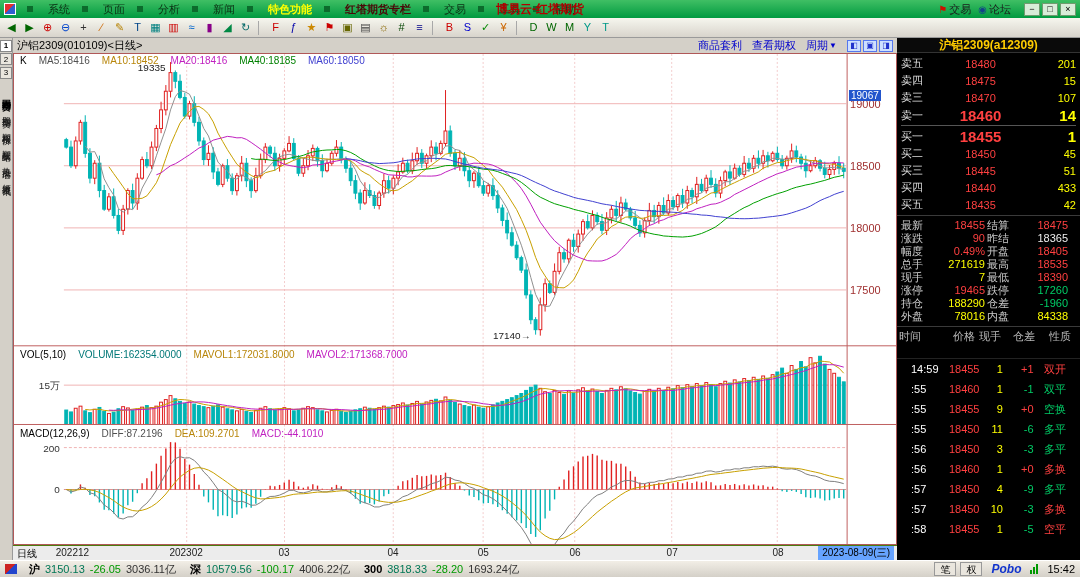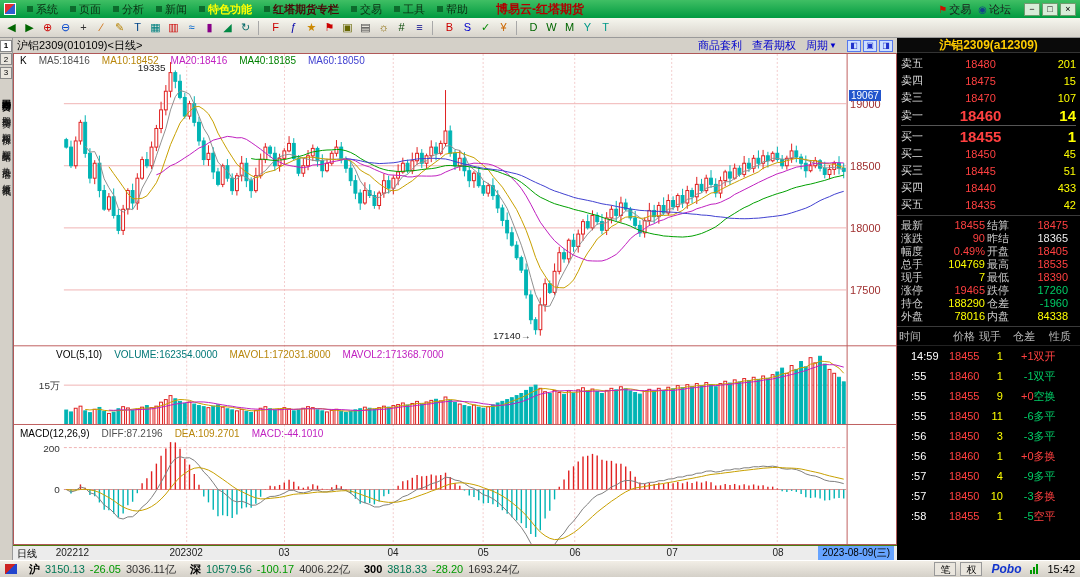--- a/index.html
+++ b/index.html
@@ -4,21 +4,21 @@
 <style>
 *{box-sizing:border-box;margin:0;padding:0}
 html,body{width:1080px;height:577px;overflow:hidden}
 body{font-family:"Liberation Sans","DejaVu Sans",sans-serif;font-size:11px;background:#d4d0c8}
 .app{width:1080px;height:577px;display:flex;flex-direction:column}
 
 
 .menubar{position:relative;height:18px;background:linear-gradient(#3fbf64,#009a40);display:flex;align-items:center;padding:0 4px;color:#0b2e12}
 .app-icon{width:12px;height:12px;background:linear-gradient(135deg,#e03030 50%,#2f5fd0 50%);border:1px solid #fff;display:inline-block;margin-right:5px}
 #menu-items{display:flex}
-.menu-item{display:flex;align-items:center;gap:3px;padding:1px 6px;cursor:default}
+.menu-item{display:flex;align-items:center;gap:15px;padding:1px 6px;cursor:default}
 .menu-dot{width:6px;height:6px;background:#0c6b2c;display:inline-block}
 .menu-item.hl-yellow .menu-item-label-txt{color:#ffff00;font-weight:bold}
 .menu-item.hl-dark .menu-item-label-txt{color:#4a0808;font-weight:bold}
 .menubar .mb-title{position:absolute;left:50%;transform:translateX(-50%);color:#b00000;font-weight:bold;font-size:12px;white-space:nowrap}
 .menu-right{margin-left:auto;display:flex;align-items:center;gap:7px}
 .menu-right-item{display:flex;align-items:center;gap:2px;color:#1a1a1a;cursor:pointer}
 .mr-icon{font-size:10px}
 #win-btns{display:flex;gap:2px;margin-left:6px}
 .win-btn{width:16px;height:13px;font-size:9px;line-height:10px;background:#d8ecd8;border:1px solid #6f9c6f;padding:0;cursor:pointer}
 
@@ -68,32 +68,32 @@
 .ob-row.l1{height:18px}
 .ob-label{width:30px;color:#ddd}
 .ob-price{flex:1;text-align:center;color:#ff4040}
 .ob-qty{width:46px;text-align:right;color:#ffff00}
 .ob-row.l1 .ob-price,.ob-row.l1 .ob-qty{font-size:15px;font-weight:bold}
 .ob-sep{border-top:1px solid #555;margin:1px 0}
 #stats{display:grid;grid-template-columns:30px 56px 30px 53px;grid-auto-rows:13px;padding:3px 4px;border-bottom:1px solid #3a3a3a;align-content:start}
 .st-label{color:#ccc;line-height:13px}
 .st-value{text-align:right;line-height:13px;padding-right:2px}
 .c-red{color:#ff4040}.c-green{color:#00cc66}.c-yellow{color:#ffff00}.c-white{color:#eeeeee}
-#tick-header{display:flex;padding:2px 2px 1px;color:#bbb;border-bottom:1px solid #222}
+#tick-header{display:flex;padding:2px 2px 14px;color:#bbb;border-bottom:1px solid #222}
 #tick-header span:nth-child(1){width:34px}
 #tick-header span:nth-child(2){width:42px;text-align:right}
 #tick-header span:nth-child(3){width:26px;text-align:right}
 #tick-header span:nth-child(4){width:34px;text-align:right}
 #tick-header span:nth-child(5){width:36px;text-align:right}
 .tick-row{display:flex;height:20px;align-items:center;padding:0 14px}
 .tk-time{width:34px;color:#fff}
 .tk-price{width:42px;text-align:right}
 .tk-vol{width:26px;text-align:right;color:#ffff00}
 .tk-oi{width:34px;text-align:right}
-.tk-nat{width:36px;}
+.tk-nat{width:36px;text-align:right}
 
 
 .statusbar{height:17px;background:linear-gradient(#f2eee6,#d4d0c8);border-top:1px solid #fff;display:flex;align-items:center;padding:0 5px;gap:12px;font-size:11px}
 .sb-icon{width:12px;height:10px;background:linear-gradient(135deg,#cc2222 50%,#2244cc 50%);display:inline-block}
 #indices{display:flex;gap:14px}
 .idx-seg{display:flex;gap:5px;align-items:center;cursor:pointer}
 .idx-name{color:#000;font-weight:bold}
 .idx-value{color:#007755}
 .idx-change{color:#009900}
 .idx-amount{color:#333}
@@ -943,21 +943,21 @@
           </svg>
         <div class="ind-row" id="ma-row">
           <span style="color:#000">K</span>
         <span style="color: rgb(80, 80, 80);">MA5:18416</span>
             <span style="color: rgb(184, 134, 11);">MA10:18452</span>
             <span style="color: rgb(192, 32, 192);">MA20:18416</span>
             <span style="color: rgb(0, 128, 0);">MA40:18185</span>
             <span style="color: rgb(64, 64, 208);">MA60:18050</span>
           </div>
         <div class="ind-row" id="vol-row">
-            <span style="color: rgb(0, 0, 0); margin-left: 36px;">VOL(5,10)</span>
+            <span style="color: rgb(0, 0, 0);">VOL(5,10)</span>
             <span style="color: rgb(0, 119, 119);">VOLUME:162354.0000</span>
             <span style="color: rgb(184, 134, 11);">MAVOL1:172031.8000</span>
             <span style="color: rgb(192, 32, 192);">MAVOL2:171368.7000</span>
           </div>
         <div class="ind-row" id="macd-row">
             <span style="color: rgb(0, 0, 0);">MACD(12,26,9)</span>
             <span style="color: rgb(80, 80, 80);">DIFF:87.2196</span>
             <span style="color: rgb(184, 134, 11);">DEA:109.2701</span>
             <span style="color: rgb(192, 32, 192);">MACD:-44.1010</span>
           </div>
@@ -1037,21 +1037,21 @@
           <span class="st-value c-red">18475</span>
           <span class="st-label">涨跌</span>
           <span class="st-value c-red">90</span>
           <span class="st-label">昨结</span>
           <span class="st-value c-white">18365</span>
           <span class="st-label">幅度</span>
           <span class="st-value c-red">0.49%</span>
           <span class="st-label">开盘</span>
           <span class="st-value c-red">18405</span>
           <span class="st-label">总手</span>
-          <span class="st-value c-yellow">104769</span>
+          <span class="st-value c-yellow">271619</span>
           <span class="st-label">最高</span>
           <span class="st-value c-red">18535</span>
           <span class="st-label">现手</span>
           <span class="st-value c-yellow">7</span>
           <span class="st-label">最低</span>
           <span class="st-value c-red">18390</span>
           <span class="st-label">涨停</span>
           <span class="st-value c-red">19465</span>
           <span class="st-label">跌停</span>
           <span class="st-value c-green">17260</span>

